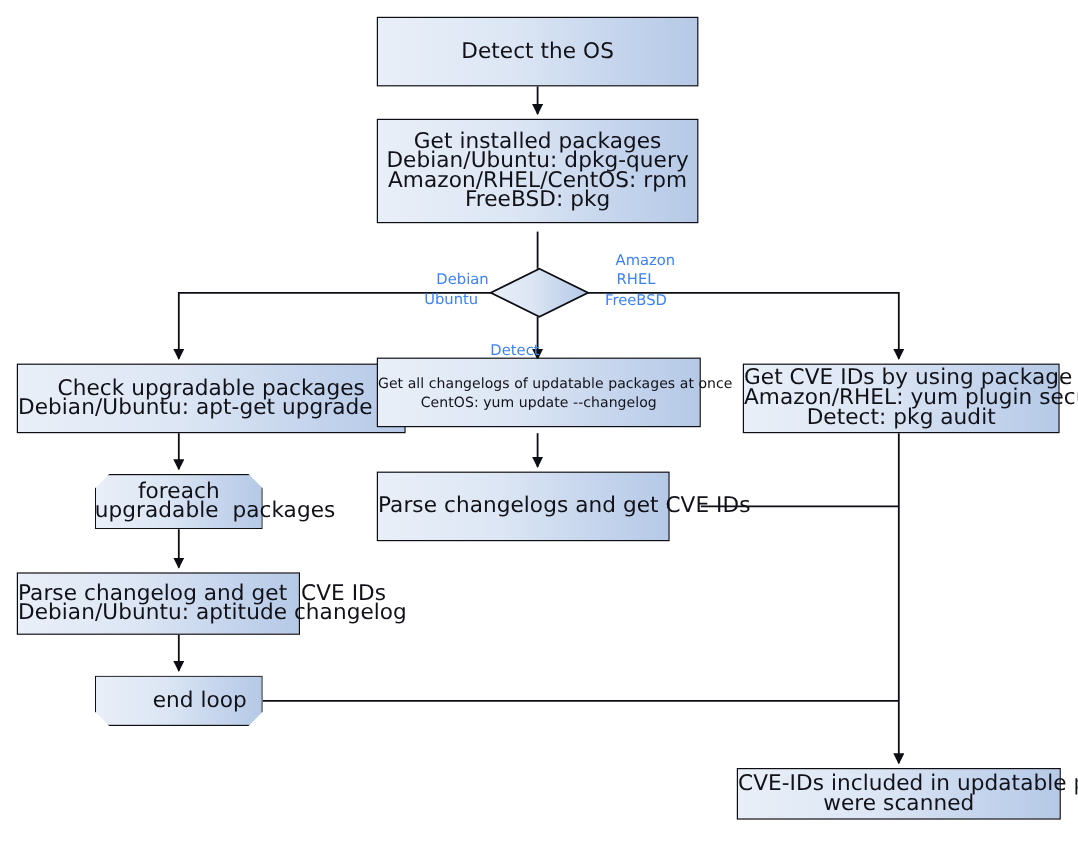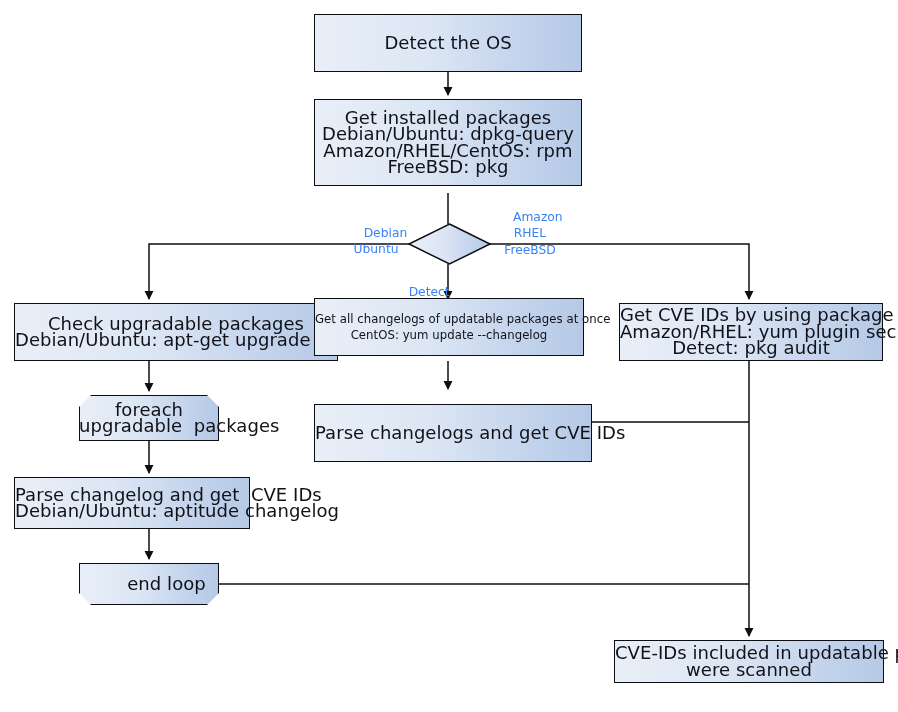--- a/index.html
+++ b/index.html
@@ -175,21 +175,21 @@
 Amazon/RHEL: yum plugin security
 Detect: pkg audit</span>
   </div>
 
   <div class="node loop-start" style="left:79px; top:395px; width:140px; height:46px;">
     <span class="skin"></span>
     <span class="txt node-label">foreach
 upgradable  packages</span>
   </div>
 
-  <div class="node" style="left:314px; top:404px; width:278px; height:58px;justify-content:center;">
+  <div class="node" style="left:314px; top:393px; width:244px; height:58px;justify-content:center;">
     <span class="txt node-label">Parse changelogs and get CVE IDs</span>
   </div>
 
   <div class="node" style="left:14px; top:477px; width:236px; height:52px;">
     <span class="txt node-label">Parse changelog and get  CVE IDs
 Debian/Ubuntu: aptitude changelog</span>
   </div>
 
   <div class="node loop-end" style="left:79px; top:563px; width:140px; height:42px;padding-left:35px;">
     <span class="skin"></span>

